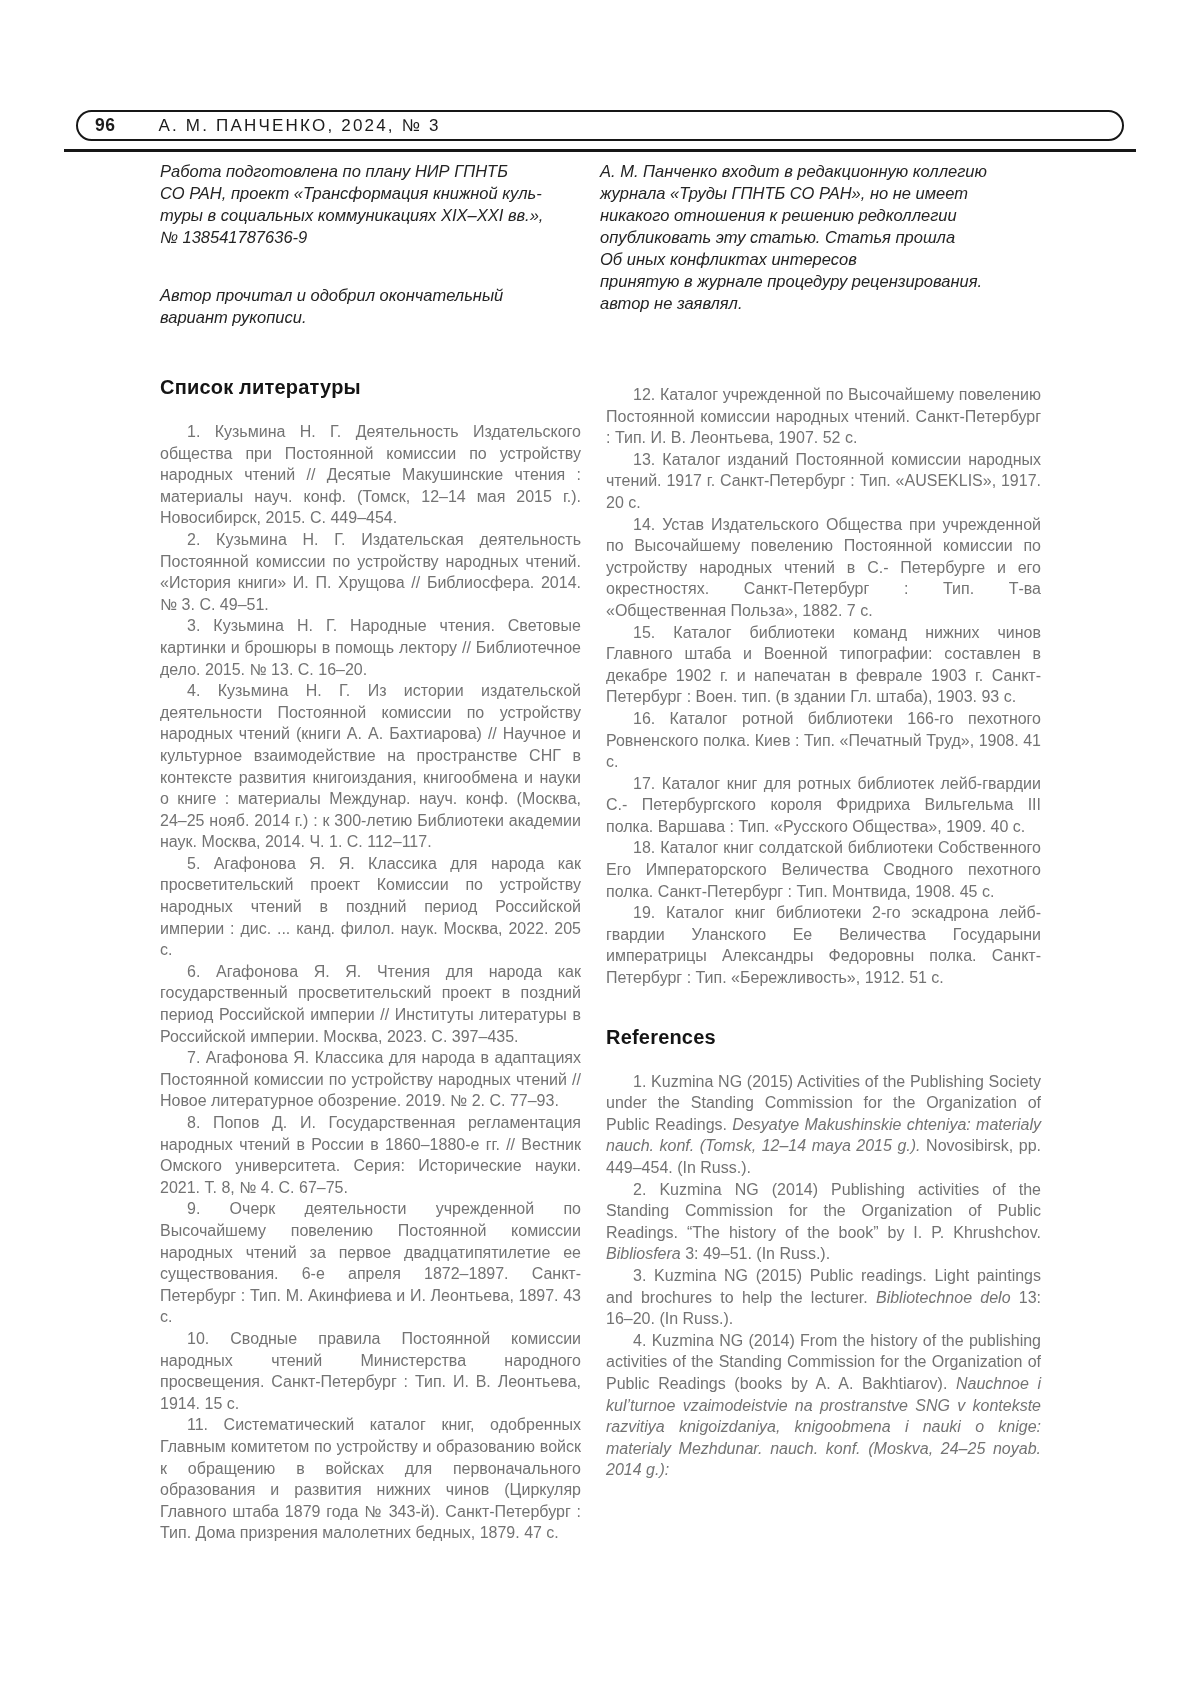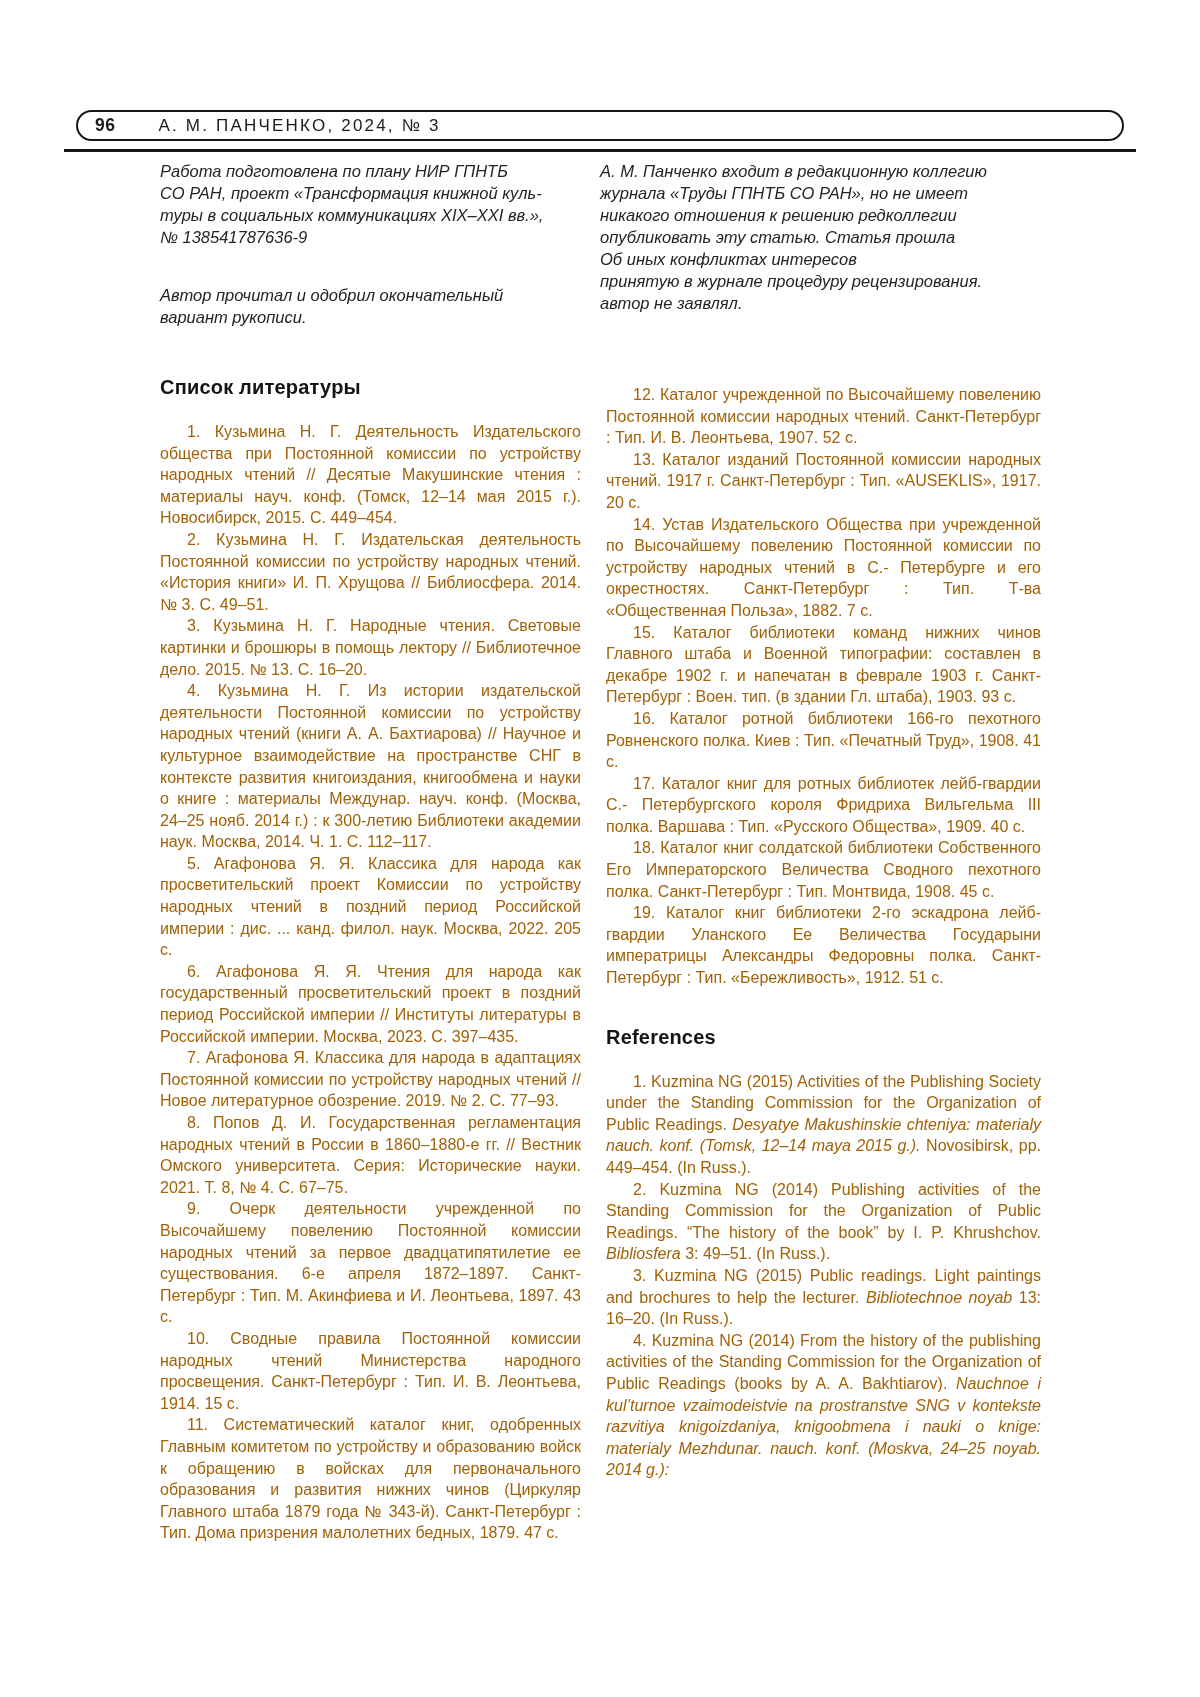--- a/index.html
+++ b/index.html
@@ -28,21 +28,21 @@
   .note-heading{font-weight:bold}
 
   
   .section-heading{margin:0;font-size:20px;font-weight:bold;color:#141414;font-style:normal;letter-spacing:.2px}
   .ru-heading{position:absolute;left:160px;top:376px}
   .col{position:absolute}
   .col-left{left:160px;top:421px;width:421px}
   .col-right{left:606px;top:384px;width:435px}
   .ref{
     margin:0;text-indent:27px;text-align:justify;
-    font-size:16px;line-height:21.6px;color:#a16207;
+    font-size:16px;line-height:21.6px;color:#737373;
     hyphens:auto;-webkit-hyphens:auto;
   }
   .ref i{font-style:italic}
   .en-heading{margin:37px 0 22px 0}
   .line{white-space:nowrap}
 </style>
 </head>
 <body>
 
 <div class="page">
@@ -101,18 +101,18 @@
         <p class="ref">15. Каталог библиотеки команд нижних чинов Главного штаба и Военной типографии: составлен в декабре 1902 г. и напечатан в феврале 1903 г. Санкт-Петербург : Воен. тип. (в здании Гл. штаба), 1903. 93 с.</p>
         <p class="ref">16. Каталог ротной библиотеки 166-го пехотного Ровненского полка. Киев : Тип. «Печатный Труд», 1908. 41 с.</p>
         <p class="ref">17. Каталог книг для ротных библиотек лейб-гвардии С.- Петербургского короля Фридриха Вильгельма III полка. Варшава : Тип. «Русского Общества», 1909. 40 с.</p>
         <p class="ref">18. Каталог книг солдатской библиотеки Собственного Его Императорского Величества Сводного пехотного полка. Санкт-Петербург : Тип. Монтвида, 1908. 45 с.</p>
         <p class="ref">19. Каталог книг библиотеки 2-го эскадрона лейб-гвардии Уланского Ее Величества Государыни императрицы Александры Федоровны полка. Санкт-Петербург : Тип. «Бережливость», 1912. 51 с.</p>
       </div>
     <h2 class="section-heading en-heading">References</h2>
     <div lang="en">
         <p class="ref"><span>1. Kuzmina NG (2015) Activities of the Publishing Society under the Standing Commission for the Organization of Public Readings. </span><i>Desyatye Makushinskie chteniya: materialy nauch. konf. (Tomsk, 12–14 maya 2015 g.).</i><span> Novosibirsk, pp. 449–454. (In Russ.).</span></p>
         <p class="ref"><span>2. Kuzmina NG (2014) Publishing activities of the Standing Commission for the Organization of Public Readings. “The history of the book” by I. P. Khrushchov. </span><i>Bibliosfera</i><span> 3: 49–51. (In Russ.).</span></p>
-        <p class="ref"><span>3. Kuzmina NG (2015) Public readings. Light paintings and brochures to help the lecturer. </span><i>Bibliotechnoe noyab</i><span> 13: 16–20. (In Russ.).</span></p>
+        <p class="ref"><span>3. Kuzmina NG (2015) Public readings. Light paintings and brochures to help the lecturer. </span><i>Bibliotechnoe delo</i><span> 13: 16–20. (In Russ.).</span></p>
         <p class="ref"><span>4. Kuzmina NG (2014) From the history of the publishing activities of the Standing Commission for the Organization of Public Readings (books by A. A. Bakhtiarov). </span><i>Nauchnoe i kul’turnoe vzaimodeistvie na prostranstve SNG v kontekste razvitiya knigoizdaniya, knigoobmena i nauki o knige: materialy Mezhdunar. nauch. konf. (Moskva, 24–25 noyab. 2014 g.):</i></p>
       </div>
   </div>
 
 </div>
 
 </body></html>

